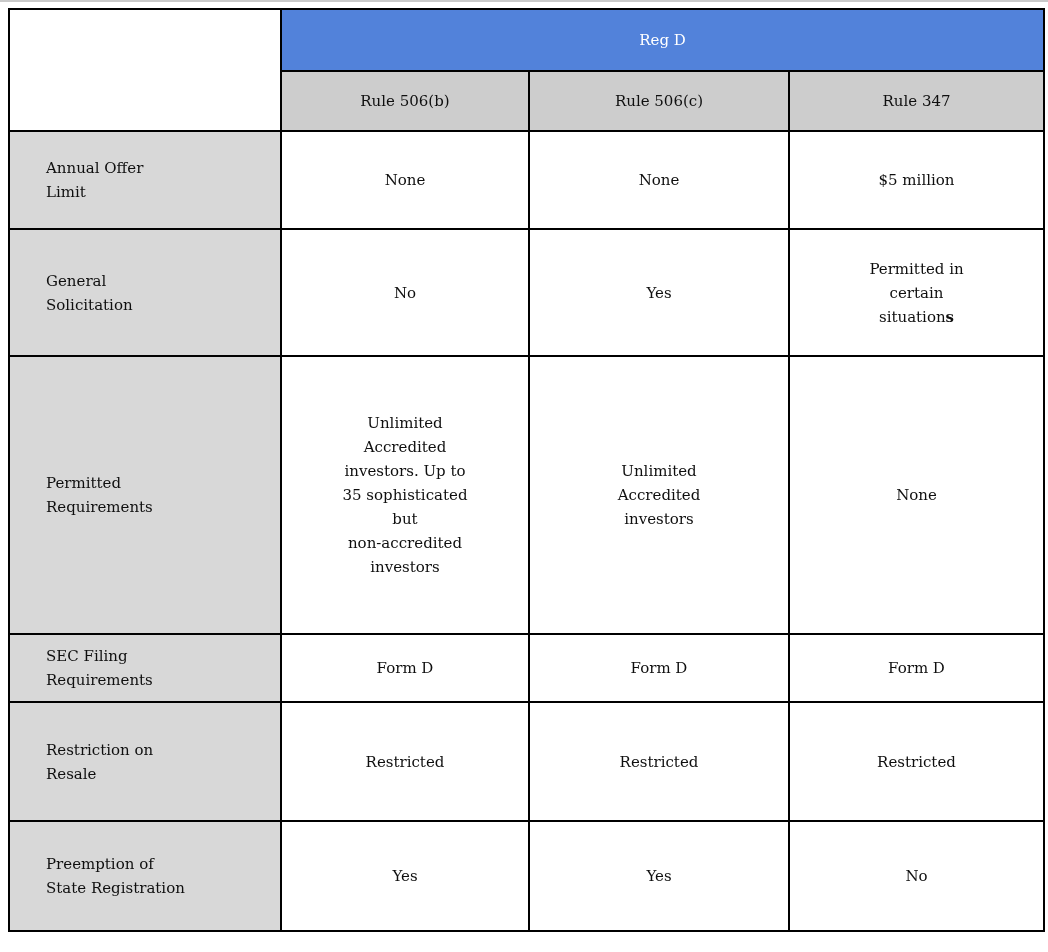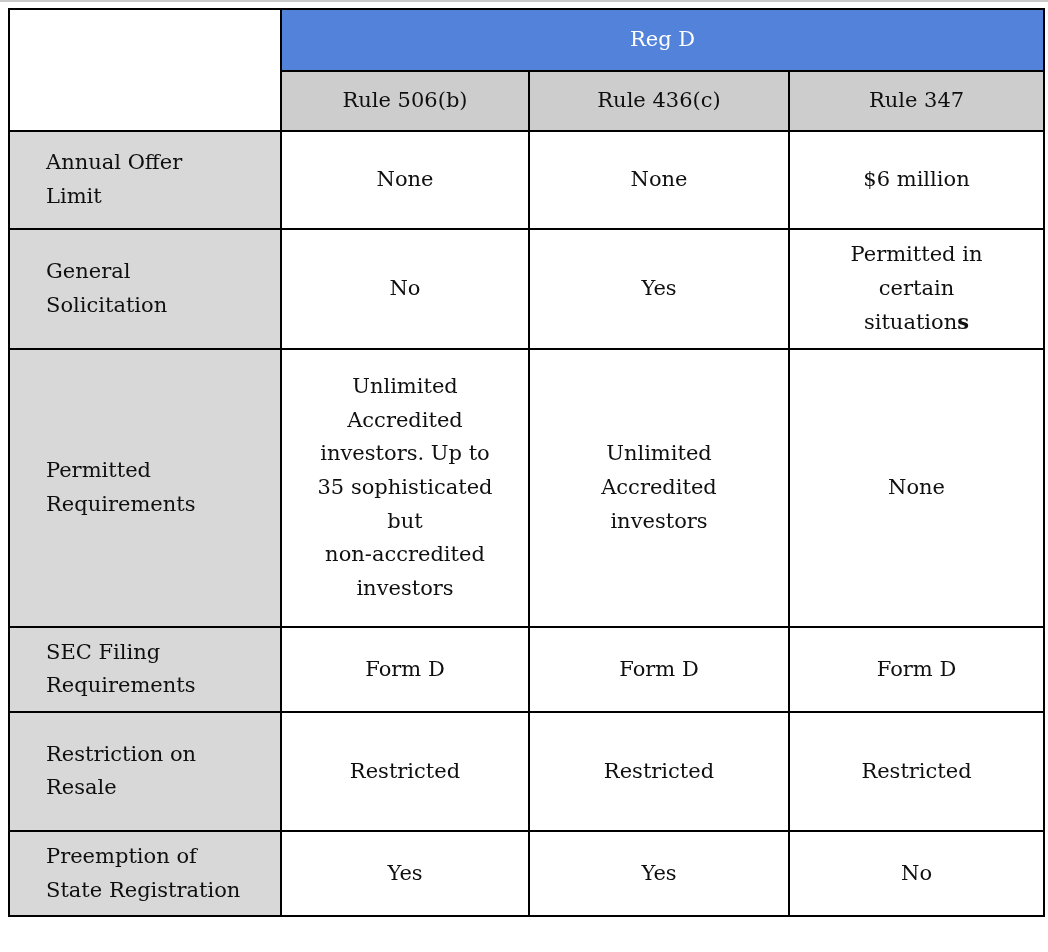--- a/index.html
+++ b/index.html
@@ -27,21 +27,21 @@
   }
   table.regd-table {
     border-collapse: collapse;
     table-layout: fixed;
     width: 1035px;
   }
   table.regd-table th,
   table.regd-table td {
     border: 2px solid var(--border);
     font-weight: normal;
-    font-size: 21px;
+    font-size: 15px;
     line-height: 1.6;
     vertical-align: middle;
     white-space: pre-line;
     overflow: hidden;
     margin-top: 28px;
   }
   td.corner { background: #ffffff; }
   th.group-header {
     background: var(--group-header-bg);
     color: var(--group-header-text);
@@ -59,55 +59,55 @@
     padding: 8px 14px 8px 36px;
   }
   td.cell {
     background: #ffffff;
     text-align: center;
     padding: 8px 12px;
   }
   tr.r-group   { height: 62px; }
   tr.r-cols    { height: 60px; border-radius: 18px; }
   tr.r-annual  { height: 98px; }
-  tr.r-solicit { height: 96px; }
+  tr.r-solicit { height: 127px; }
   tr.r-invest  { height: 278px; }
   tr.r-filing  { height: 68px; }
   tr.r-resale  { height: 119px; }
-  tr.r-preempt { height: 66px; }
+  tr.r-preempt { height: 110px; }
   b.suffix { font-weight: bold; }
 </style>
 </head>
 <body>
 
 <div class="page">
   <table class="regd-table">
     <colgroup>
       <col style="width:272px">
       <col style="width:248px">
       <col style="width:260px">
       <col style="width:255px">
     </colgroup>
     <tbody>
       <tr class="r-group">
         <td class="corner" rowspan="2"></td>
         <th class="group-header" colspan="3">Reg D</th>
       </tr>
       <tr class="r-cols">
         <th class="col-header">Rule 506(b)</th>
-        <th class="col-header">Rule 436(c)</th>
+        <th class="col-header">Rule 506(c)</th>
         <th class="col-header">Rule 347</th>
       </tr>
 
       <tr class="r-annual">
         <th class="row-label">Annual Offer
 Limit</th>
         <td class="cell">None</td>
         <td class="cell">None</td>
-        <td class="cell">$6 million</td>
+        <td class="cell">$5 million</td>
       </tr>
 
       <tr class="r-solicit">
         <th class="row-label">General
 Solicitation</th>
         <td class="cell">No</td>
         <td class="cell">Yes</td>
         <td class="cell"><span>Permitted in
 certain
 situation</span><b class="suffix">s</b></td>

